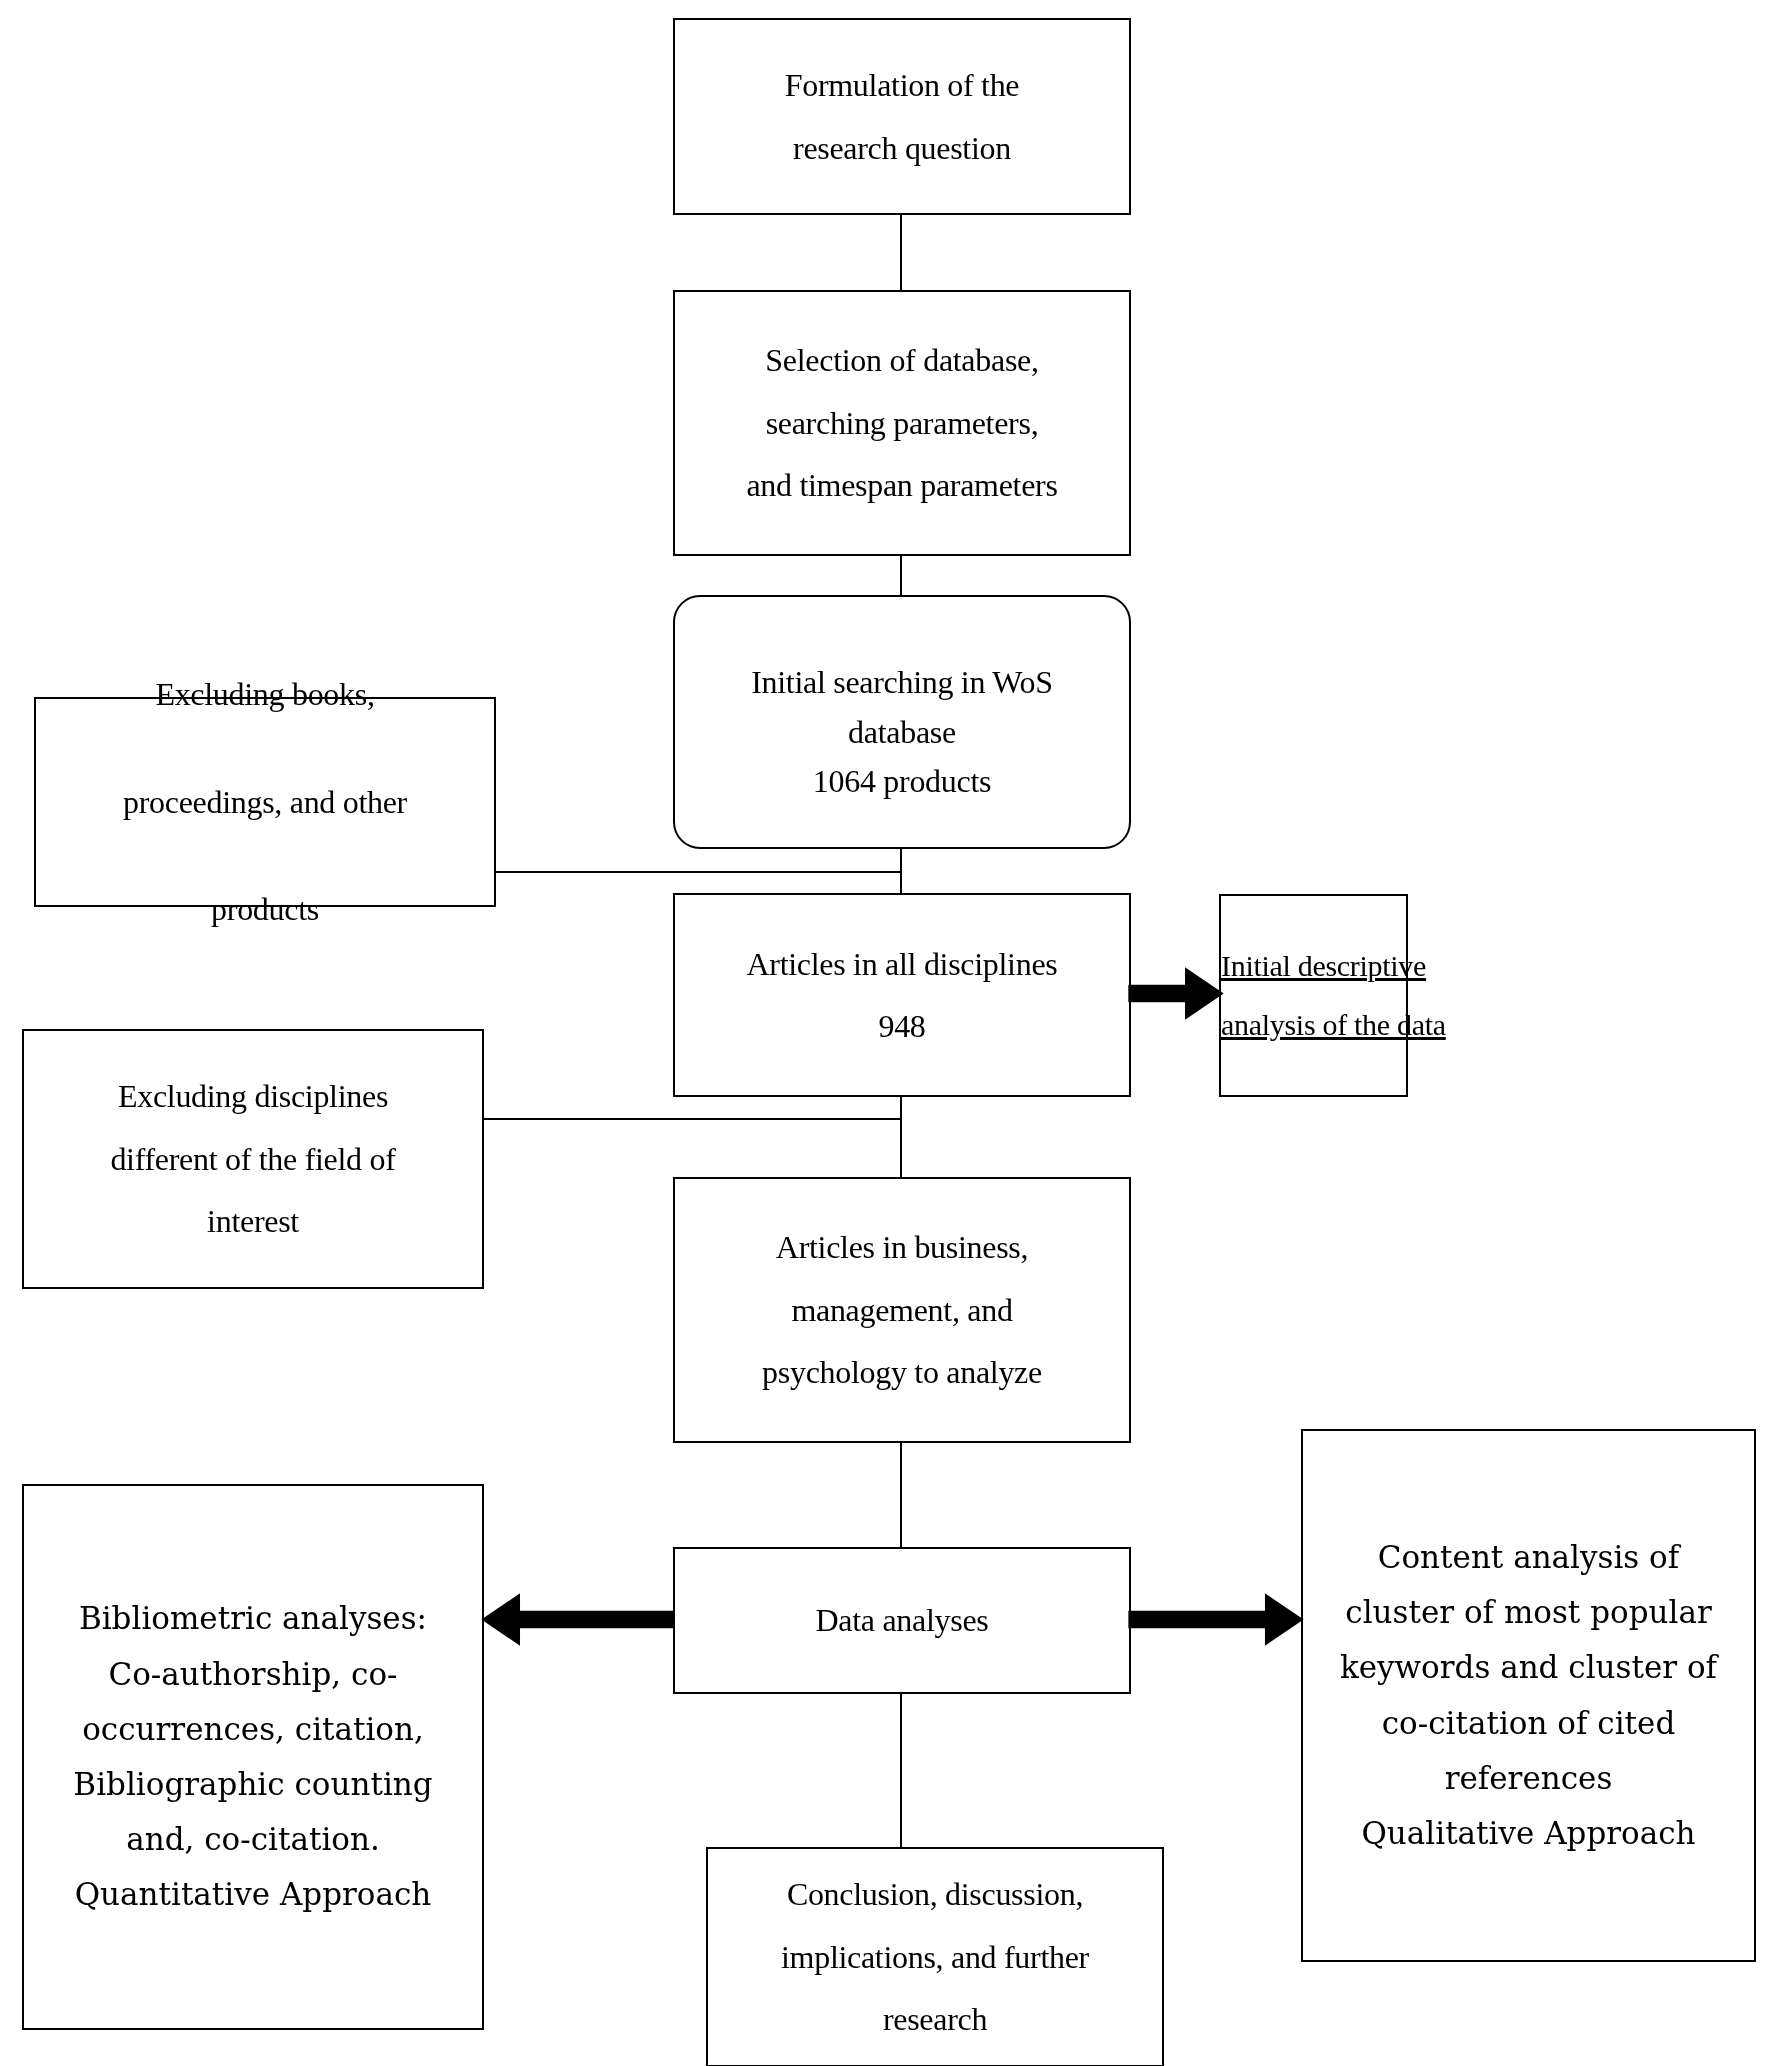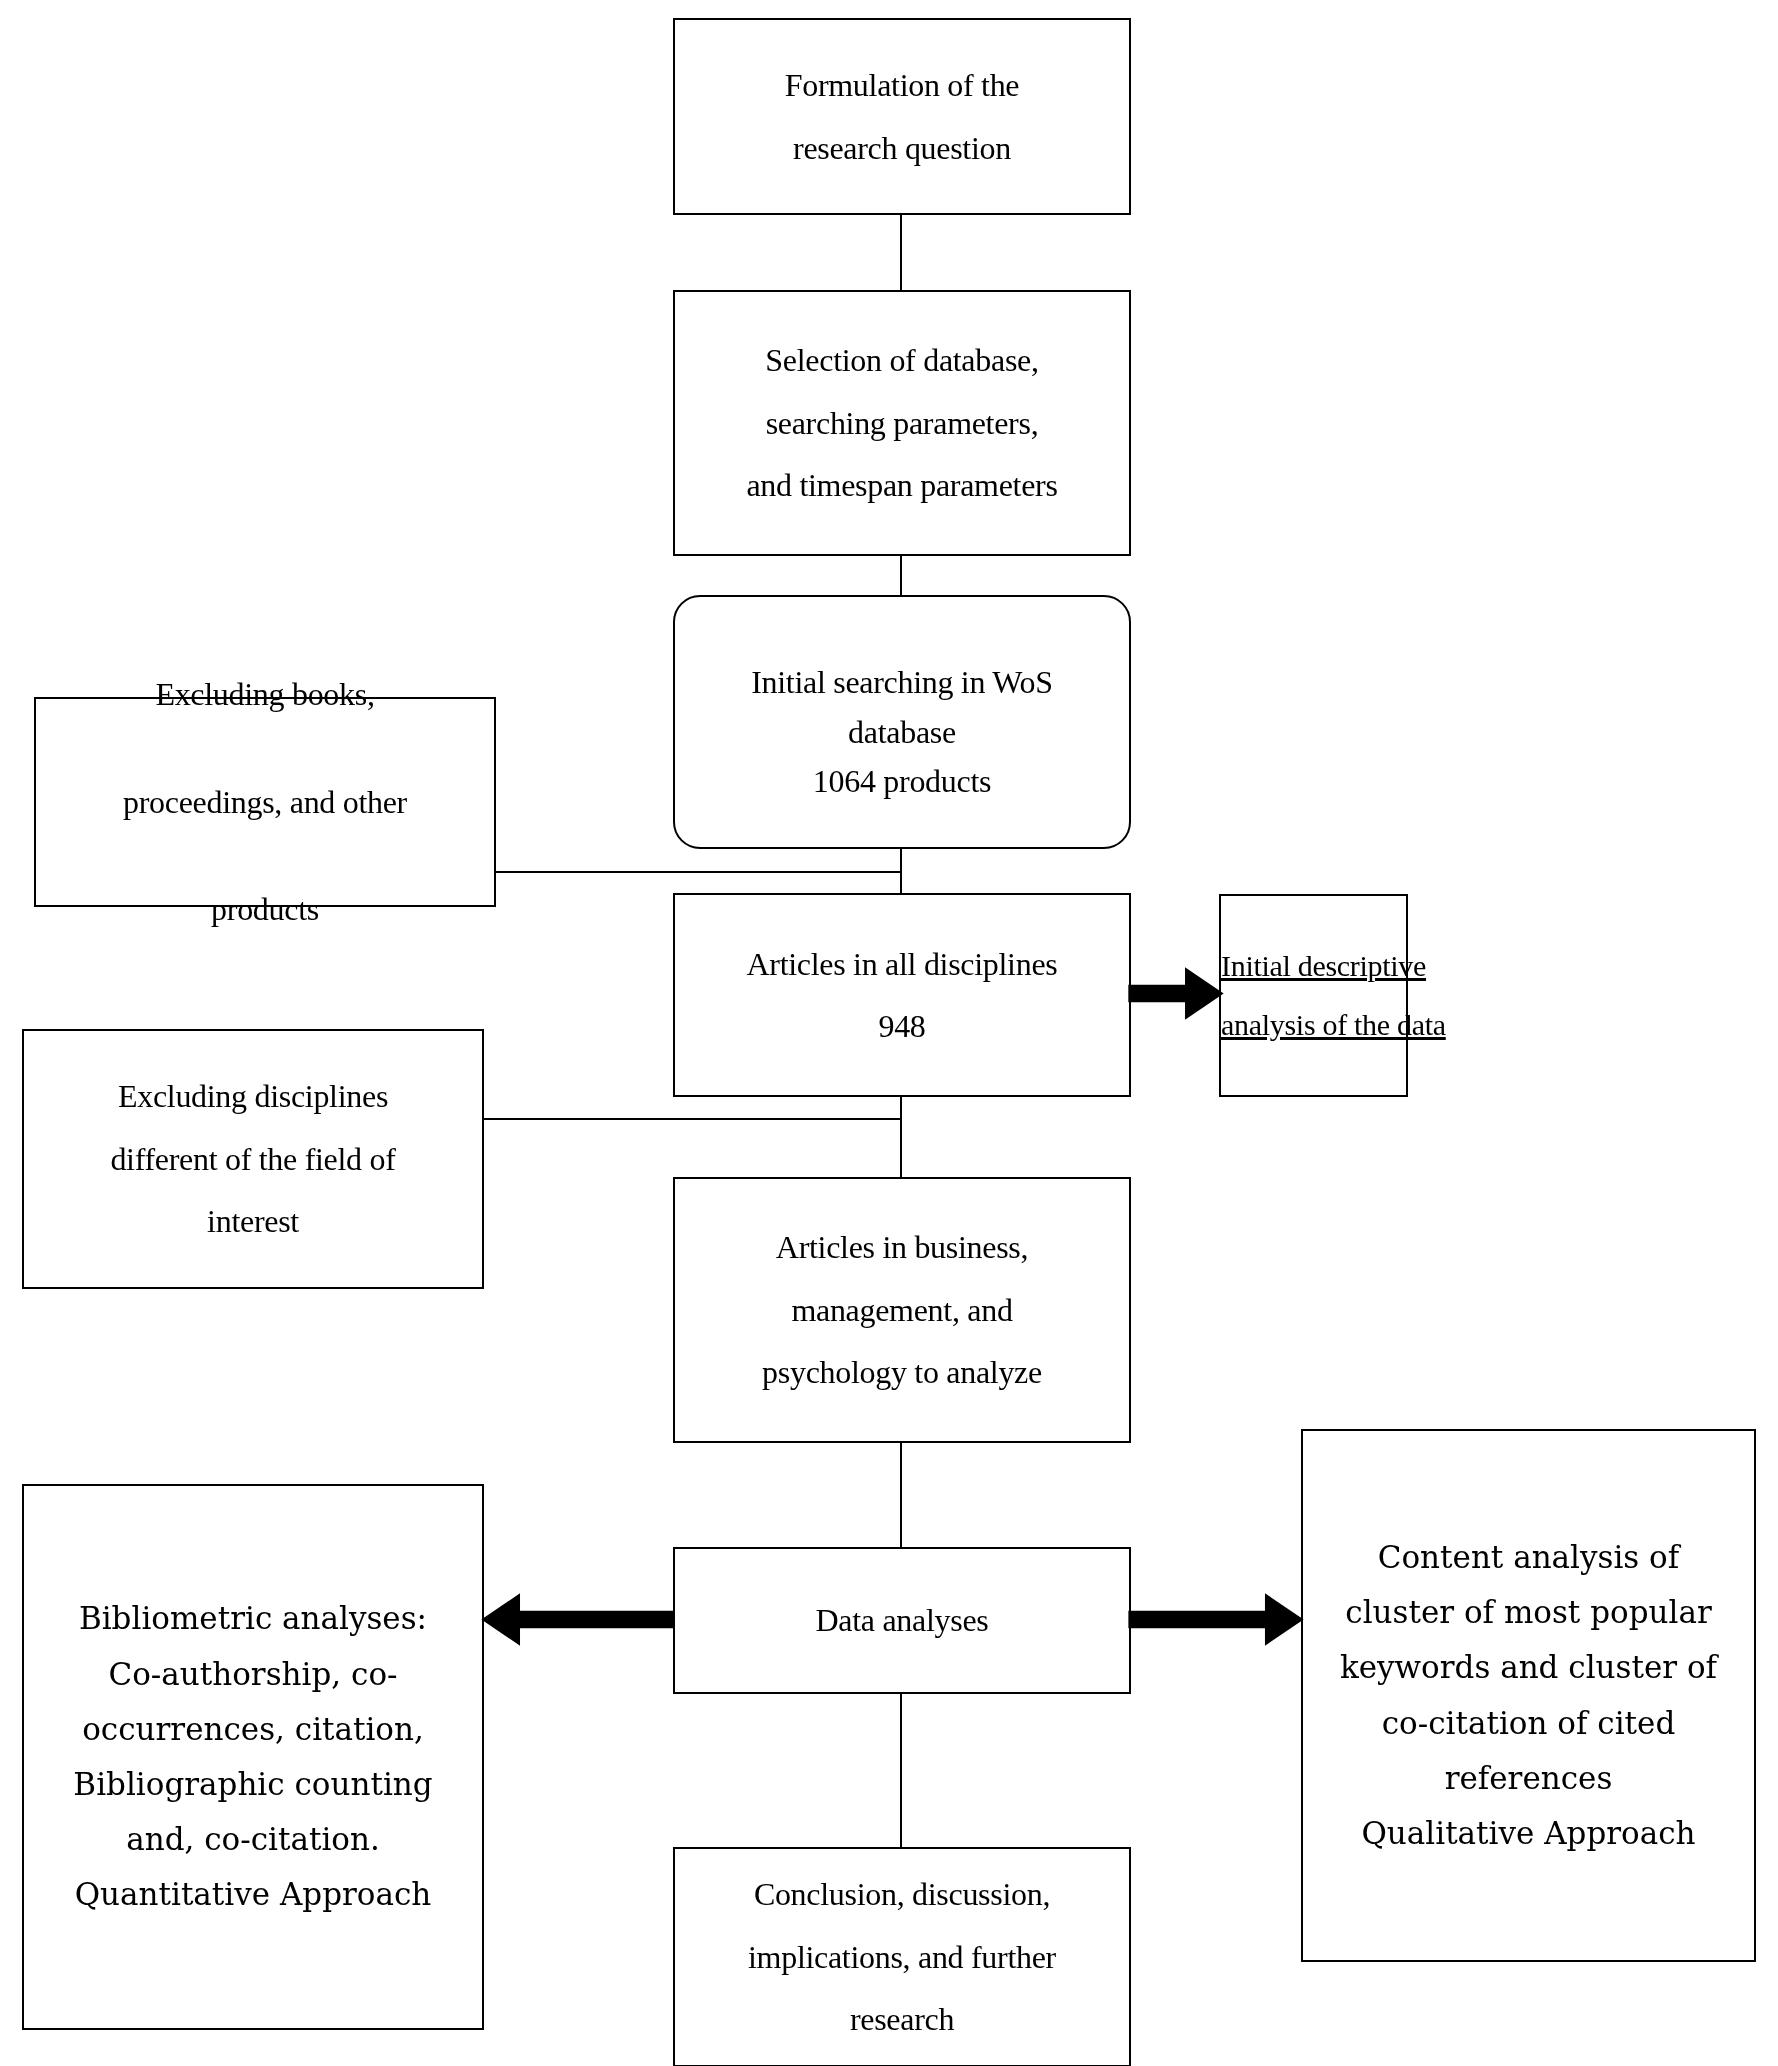--- a/index.html
+++ b/index.html
@@ -161,20 +161,20 @@
 
   <div class="node wide" style="left:1301px; top:1413px; width:455px; height:533px;margin-top:16px;">
     <span class="line">Content analysis of</span>
     <span class="line">cluster of most popular</span>
     <span class="line">keywords and cluster of</span>
     <span class="line">co-citation of cited</span>
     <span class="line">references</span>
     <span class="line">Qualitative Approach</span>
   </div>
 
-  <div class="node narrow" style="left:673px; top:1847px; width:458px; height:220px;">
+  <div class="node narrow" style="left:706px; top:1847px; width:458px; height:220px;">
     <span class="line">Conclusion, discussion,</span>
     <span class="line">implications, and further</span>
     <span class="line">research</span>
   </div>
 
 </div>
 
 
 </body></html>

